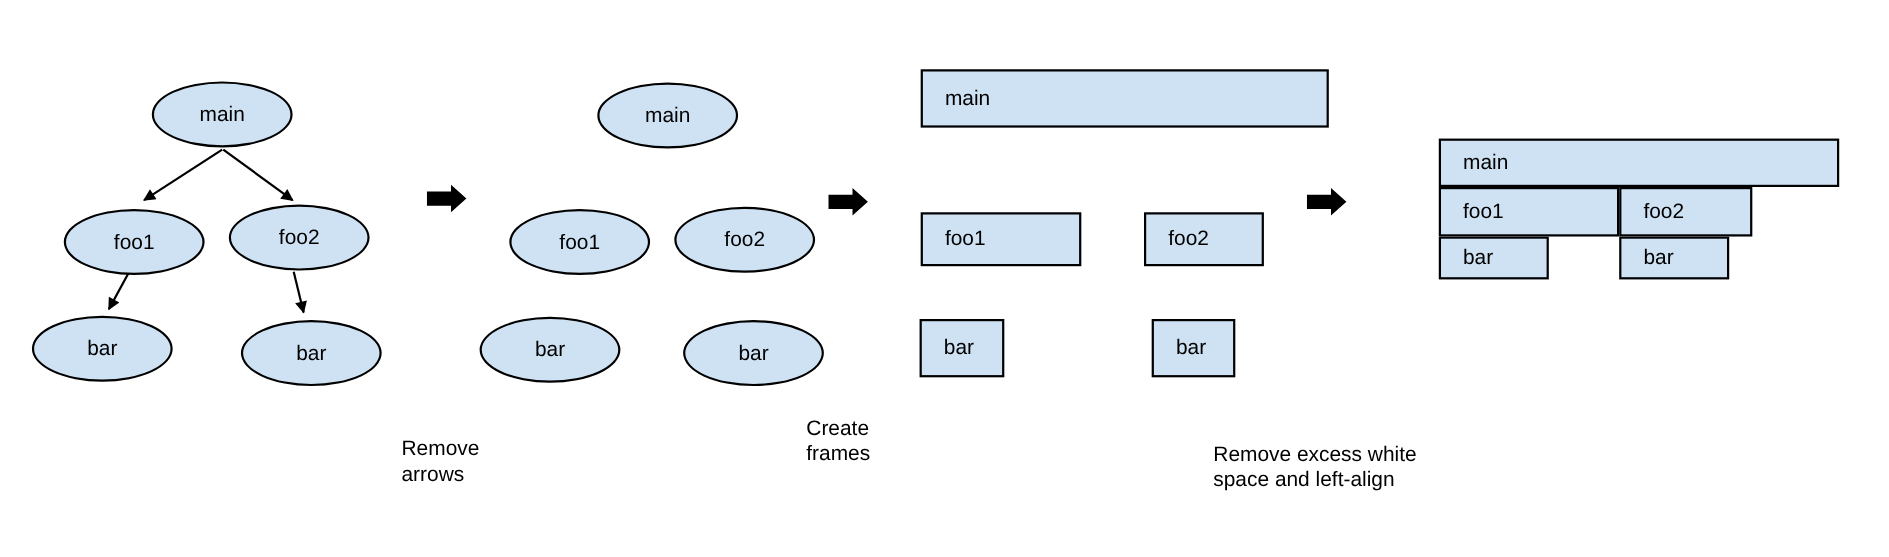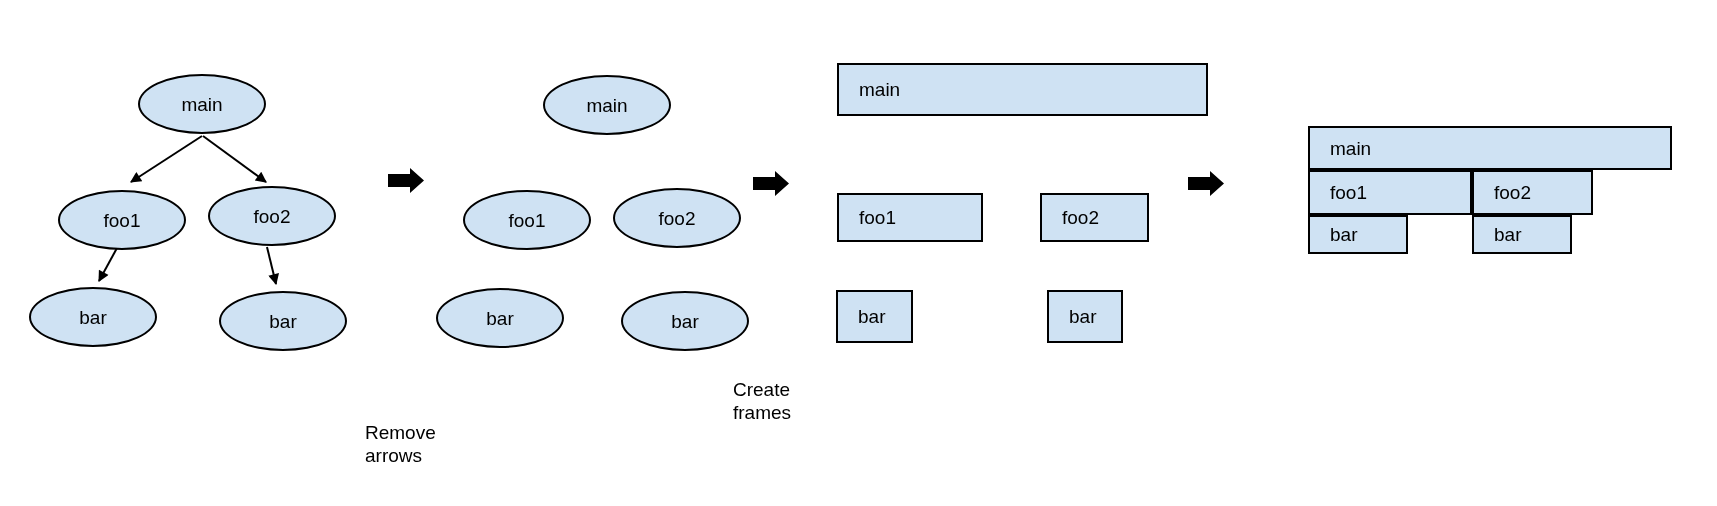--- a/index.html
+++ b/index.html
@@ -144,18 +144,20 @@
   <div class="node frame" style="left:1472px;top:170px;width:121px;height:45px">
     <span>foo2</span>
   </div>
   <div class="node frame" style="left:1308px;top:215px;width:100px;height:39px">
     <span>bar</span>
   </div>
   <div class="node frame" style="left:1472px;top:215px;width:100px;height:39px">
     <span>bar</span>
   </div>
 
-  <div class="caption" style="left:365px;top:421px">Remove
+  <div class="caption" style="left:365px;top:397px">Remove
 arrows</div>
   <div class="caption" style="left:733px;top:378px">Create
 frames</div>
+  <div class="caption" style="left:1103px;top:402px">Remove excess white
+space and left-align</div>
 
 </div>
 
 </body></html>

